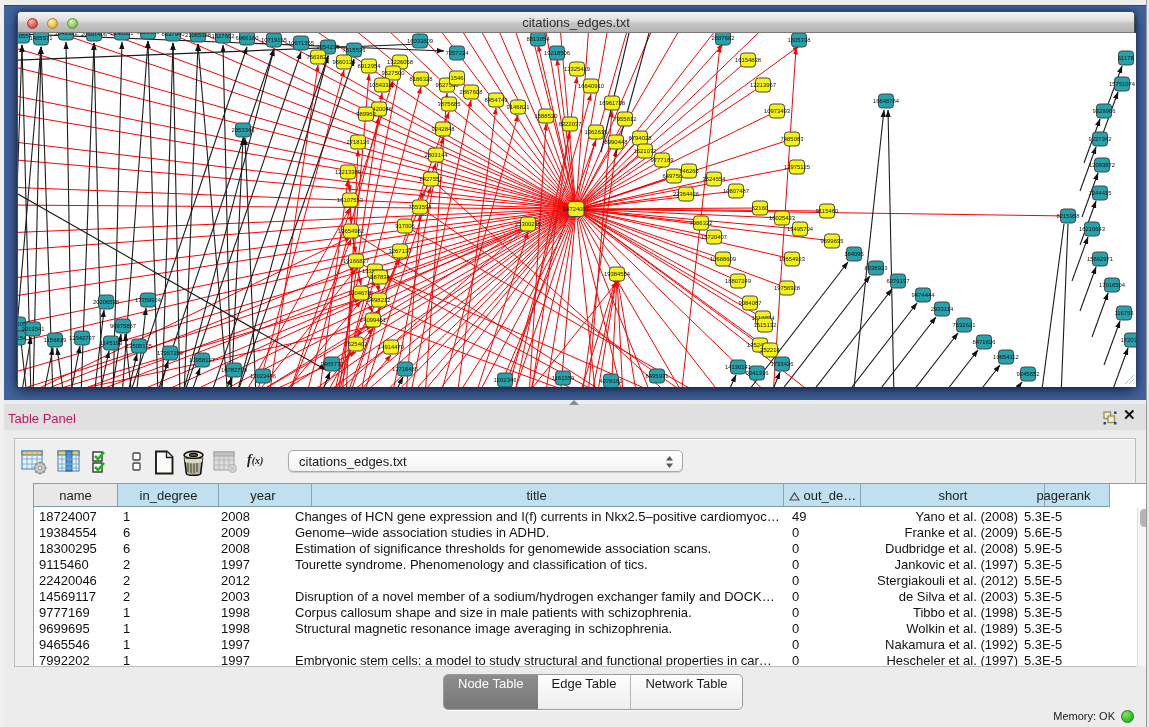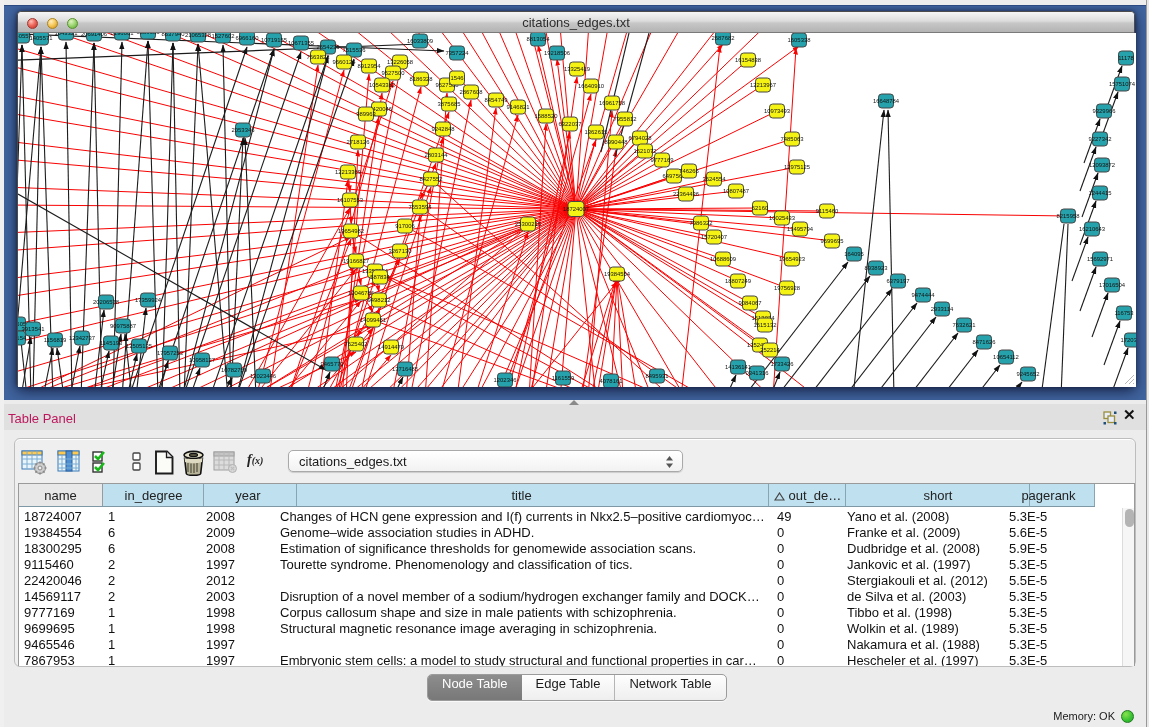--- a/index.html
+++ b/index.html
@@ -12,41 +12,41 @@
 #tbar .title{position:absolute;left:0;right:0;top:3px;text-align:center;font-size:13px;color:#2e2e2e}
 .tl{position:absolute;top:6px;width:11px;height:11px;border-radius:50%}
 #tl1{left:9px;background:radial-gradient(circle at 35% 28%,#ffc1b8,#ee6a5f 45%,#d04237 80%,#b5352c);border:1px solid #a03730}
 #tl2{left:29px;background:radial-gradient(circle at 35% 28%,#ffeec0,#f7ca5e 45%,#dda42c 80%,#c28d22);border:1px solid #ab841f}
 #tl3{left:49px;background:radial-gradient(circle at 35% 28%,#dff2c0,#a1d877 45%,#74b84a 80%,#5da23a);border:1px solid #59922c}
 
 #tp{position:absolute;left:0;top:400px;width:1149px;height:327px;background:#ececec}
 #tpband{position:absolute;left:0;top:4px;width:1146px;height:26px;background:#e0e0e0}
 #tp .cap{position:absolute;left:8px;top:11px;font-size:13px;color:#be185d}
 #xbtn{position:absolute;left:1123px;top:6px;font-size:15px;font-weight:bold;color:#111}
-#panel{position:absolute;left:14px;top:38px;width:1122px;height:229px;background:#efefef;border:1px solid #bdbdbd;border-radius:6px;box-shadow:inset 0 1px 0 #fff}
+#panel{position:absolute;left:14px;top:38px;width:1122px;height:229px;background:#efefef;border:1px solid #bdbdbd;border-radius:0;box-shadow:inset 0 1px 0 #fff}
 
 .ic{position:absolute;top:11px}
 #dd{position:absolute;left:273px;top:11px;width:395px;height:22px;background:linear-gradient(#fff,#f2f2f2);border:1px solid #a9a9a9;border-radius:5px;box-shadow:0 1px 1px rgba(0,0,0,.15)}
 #dd span{position:absolute;left:10px;top:3px;font-size:13px;color:#1a1a1a}
 
-#tbl{position:absolute;left:3px;top:44px;width:1117px;height:183px;background:#fff;border:1px solid #9a9a9a;border-bottom:none;overflow:hidden}
+#tbl{position:absolute;left:18px;top:44px;width:1117px;height:183px;background:#fff;border:1px solid #9a9a9a;border-bottom:none;overflow:hidden}
 #thead{position:absolute;left:0;top:0;height:23px;width:1076px;background:#bfe0ef;border-bottom:1px solid #7e98a5}
 #thead .th{position:absolute;top:0;height:22px;border-right:1px solid #8aa5b2;font-size:13px;color:#222;text-align:center;padding-top:4px}
 #thead .g{background:#e8e8e8;border-right:1px solid #9a9a9a}
 #tbody{position:absolute;left:0;top:25px;width:1115px}
 .tr{position:relative;height:16px;width:1115px;font-size:13px;line-height:16px;color:#111;white-space:nowrap}
 .tr div{position:absolute;top:0px;overflow:hidden}
 .c0{left:5px;width:80px}.c1{left:89px;width:93px}.c2{left:187px;width:73px}
 .c3{left:261px;width:488px}.c4{left:758px;width:70px}
-.c5{left:828px;width:156px;text-align:left}.c6{left:990px;width:100px}
+.c5{left:828px;width:156px;text-align:right}.c6{left:990px;width:100px}
 
 #sb{position:absolute;left:1103px;top:24px;width:14px;height:158px;background:#f6f6f6;border-left:1px solid #dcdcdc}
 #sb b{position:absolute;left:2px;top:1px;width:9px;height:18px;background:#b4b4b4;border-radius:5px}
 
-#tabs{position:absolute;left:427px;top:274px;height:27px;border:1px solid #9b9b9b;border-radius:5px;background:linear-gradient(#fefefe,#eee);display:flex;overflow:hidden;box-shadow:0 1px 0 rgba(255,255,255,.7)}
+#tabs{position:absolute;left:443px;top:274px;height:36px;border:1px solid #9b9b9b;border-radius:5px;background:linear-gradient(#fefefe,#eee);display:flex;overflow:hidden;box-shadow:0 1px 0 rgba(255,255,255,.7)}
 #tabs div{font-size:13px;padding:1px 14px 0 14px;color:#1a1a1a}
 #tabs .sel{background:linear-gradient(#8d8d8d,#787878);color:#fff}
 #tabs .sep{border-left:1px solid #b5b5b5;padding:0;width:0}
 
 #mem{position:absolute;right:34px;top:710px;font-size:11px;color:#1a1a1a}
 #dot{position:absolute;left:1121px;top:710px;width:13px;height:13px;border-radius:50%;background:radial-gradient(circle at 35% 30%,#8ae24f,#35c132 60%,#28a528);border:1px solid #1f7a1f}
 
 #ledge{position:absolute;left:0;top:0;width:4px;height:727px;background:#f0f0f0}
 #redge{position:absolute;left:1146px;top:0;width:3px;height:727px;background:#e7e7e7;border-left:1px solid #989898}
 #divh{position:absolute;left:569px;top:400px;width:0;height:0;border-left:5px solid transparent;border-right:5px solid transparent;border-bottom:5px solid #8a8a8a}
@@ -749,25 +749,25 @@
               <div class="c3">Structural magnetic resonance image averaging in schizophrenia.</div>
               <div class="c4">0</div>
               <div class="c5">Wolkin et al. (1989)</div>
               <div class="c6">5.3E-5</div>
             </div>
 <div class="tr">
               <div class="c0">9465546</div>
               <div class="c1">1</div>
               <div class="c2">1997</div>
               <div class="c4">0</div>
-              <div class="c5">Nakamura et al. (1988)</div>
+              <div class="c5">Nakamura et al. (1992)</div>
               <div class="c6">5.3E-5</div>
             </div>
 <div class="tr">
-              <div class="c0">7867953</div>
+              <div class="c0">7992202</div>
               <div class="c1">1</div>
               <div class="c2">1997</div>
               <div class="c3">Embryonic stem cells: a model to study structural and functional properties in car…</div>
               <div class="c4">0</div>
               <div class="c5">Hescheler et al. (1997)</div>
               <div class="c6">5.3E-5</div>
             </div>
       </div>
       <div id="sb">
             <b></b>

